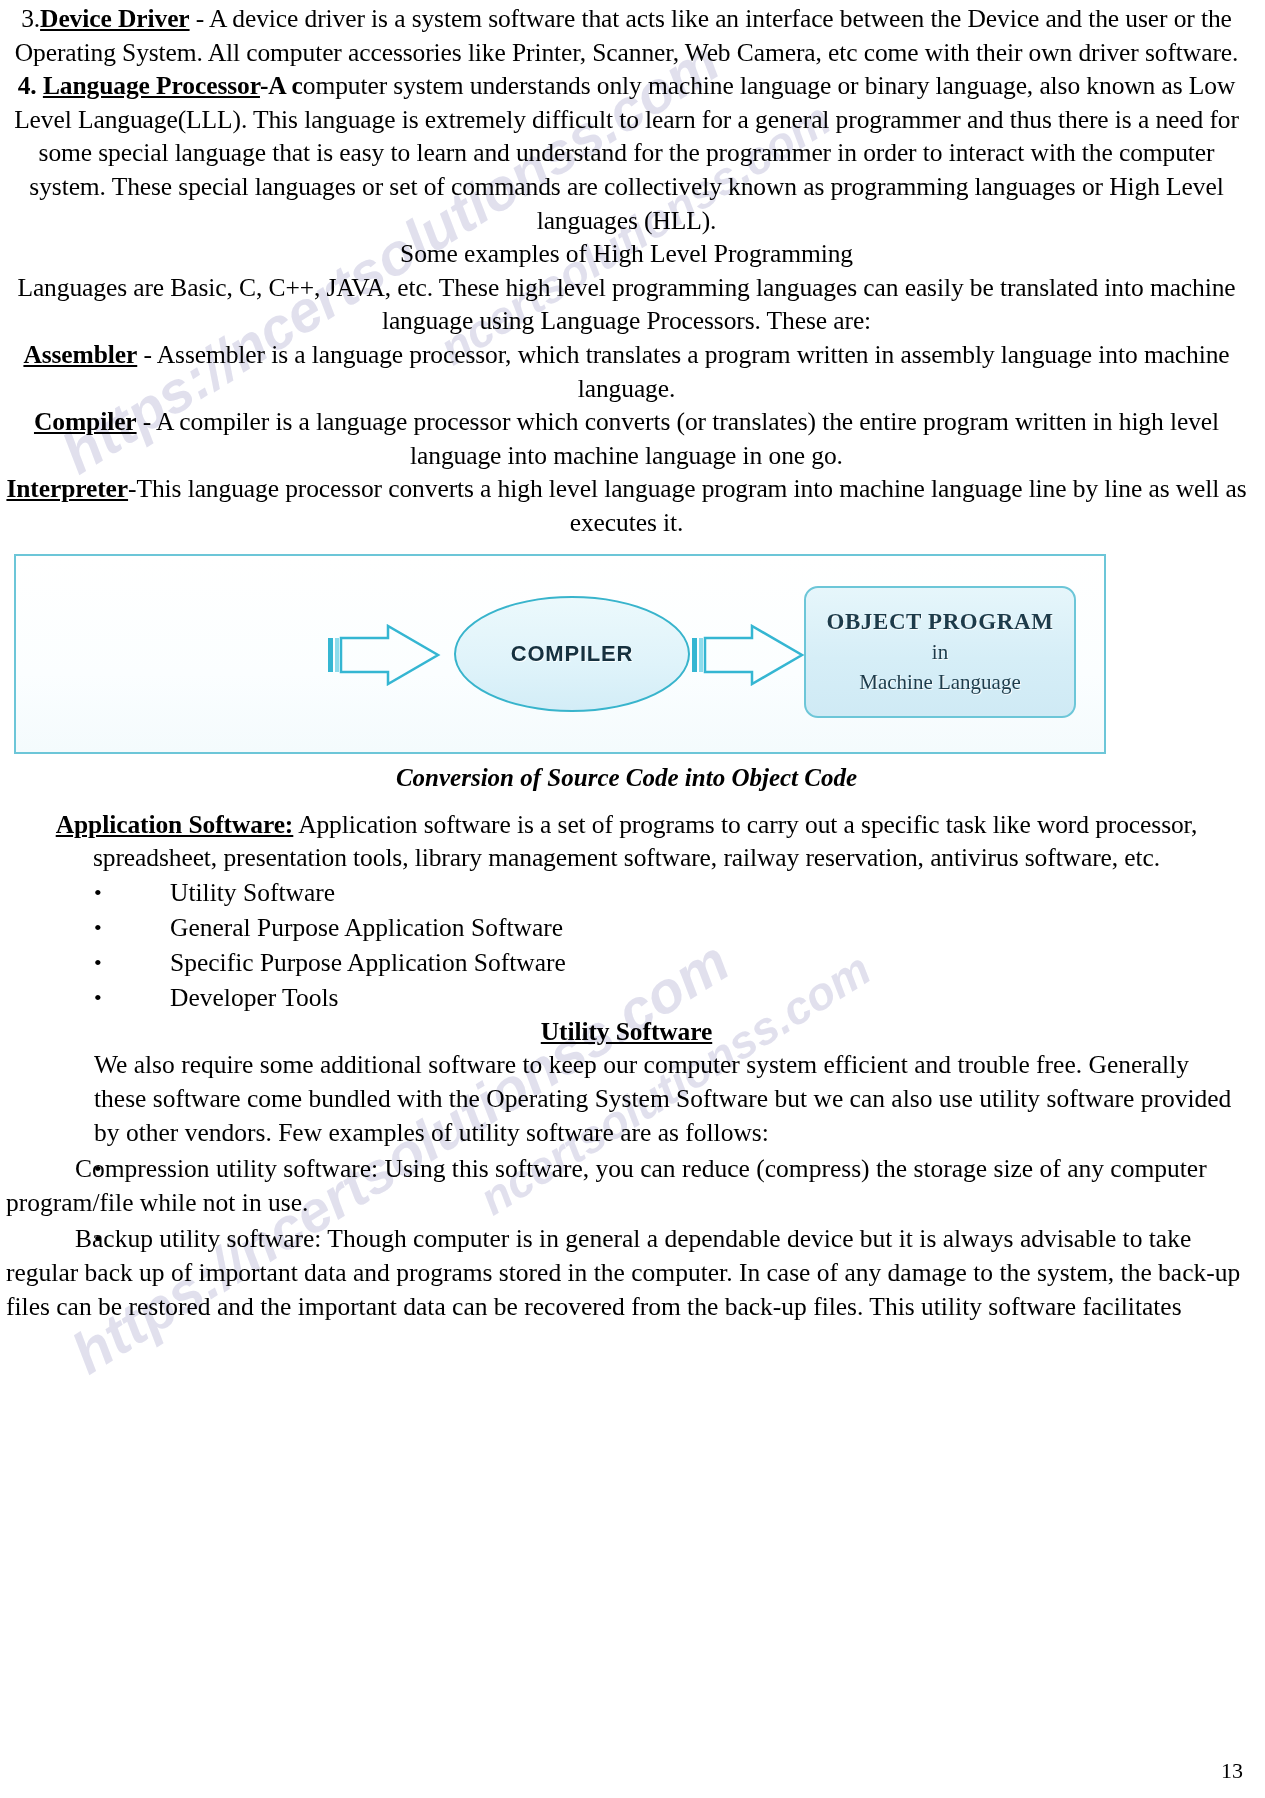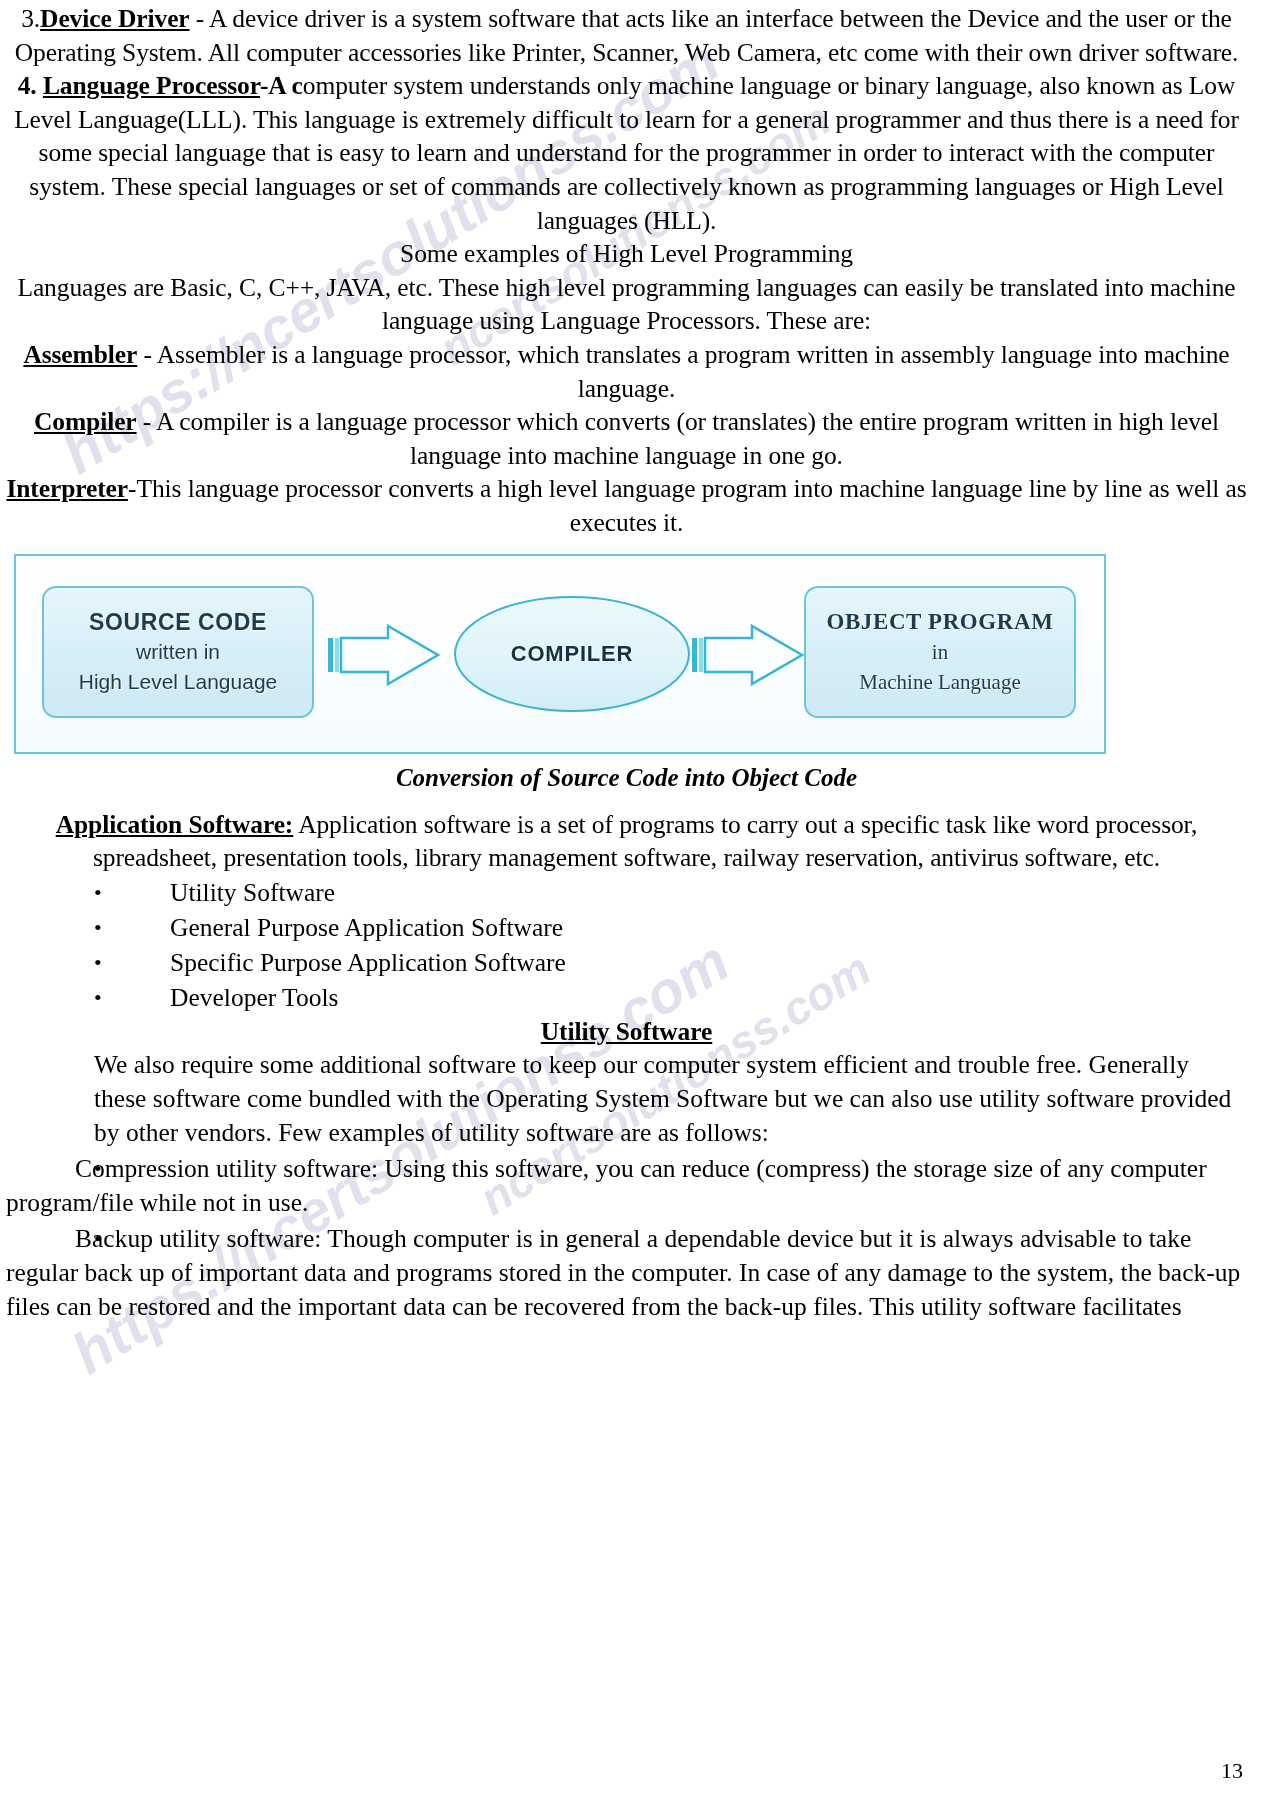--- a/index.html
+++ b/index.html
@@ -186,25 +186,20 @@
 
     <p class="para"><span class="u-bold">Assembler</span><span> - Assembler is a language processor, which translates a program written in assembly language into machine language.</span></p>
 
     <p class="para"><span class="u-bold">Compiler</span><span> - A compiler is a language processor which converts (or translates) the entire program written in high level language into machine language in one go.</span></p>
 
     <p class="para"><span class="u-bold">Interpreter</span><span>-This language processor converts a high level language program into machine language line by line as well as executes it.</span></p>
 
     <div class="diagram-wrap">
       <div class="diagram-frame"></div>
 
-      <div class="node" id="node-source">
-        <div class="l1">SOURCE CODE</div>
-        <div class="l2">written in</div>
-        <div class="l3">High Level Language</div>
-      </div>
 
       <svg class="arrow" id="arrow-1" viewBox="0 0 120 62">
         <rect x="2" y="14" width="5" height="34" fill="#35b6d2"></rect>
         <rect x="9" y="14" width="4" height="34" fill="#8ddcec"></rect>
         <path d="M15,14 L62,14 L62,2 L112,31 L62,60 L62,48 L15,48 Z" fill="none" stroke="#35b6d2" stroke-width="2.5"></path>
       </svg>
 
       <div class="ellipse">
         <span>COMPILER</span>
       </div>

